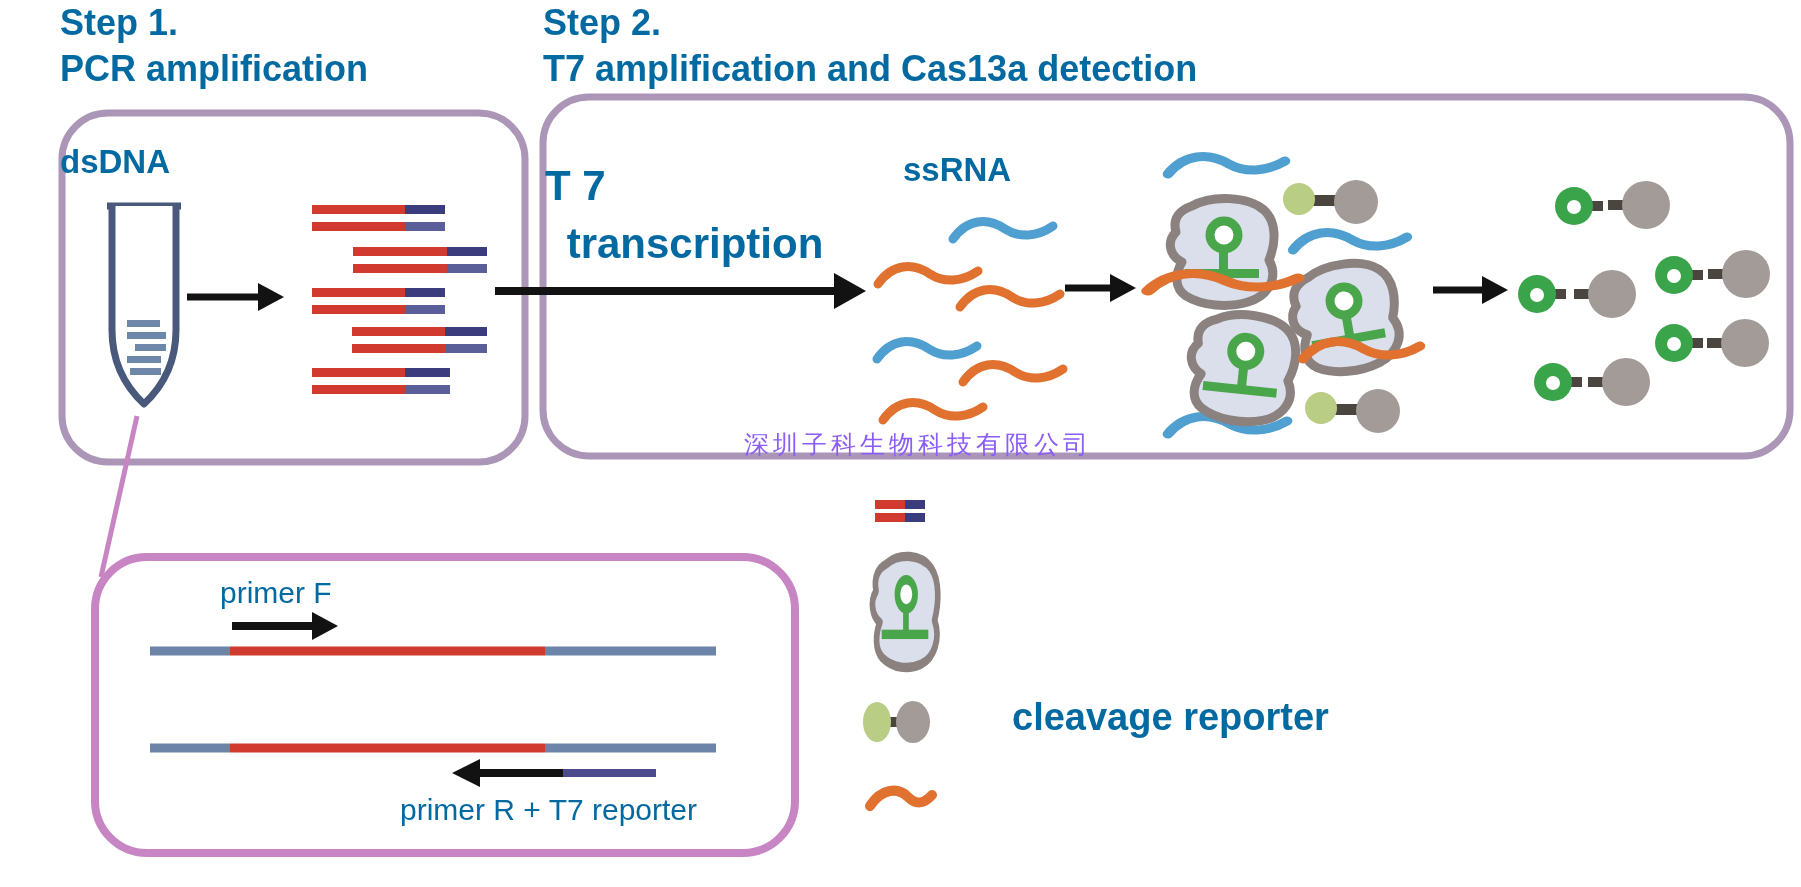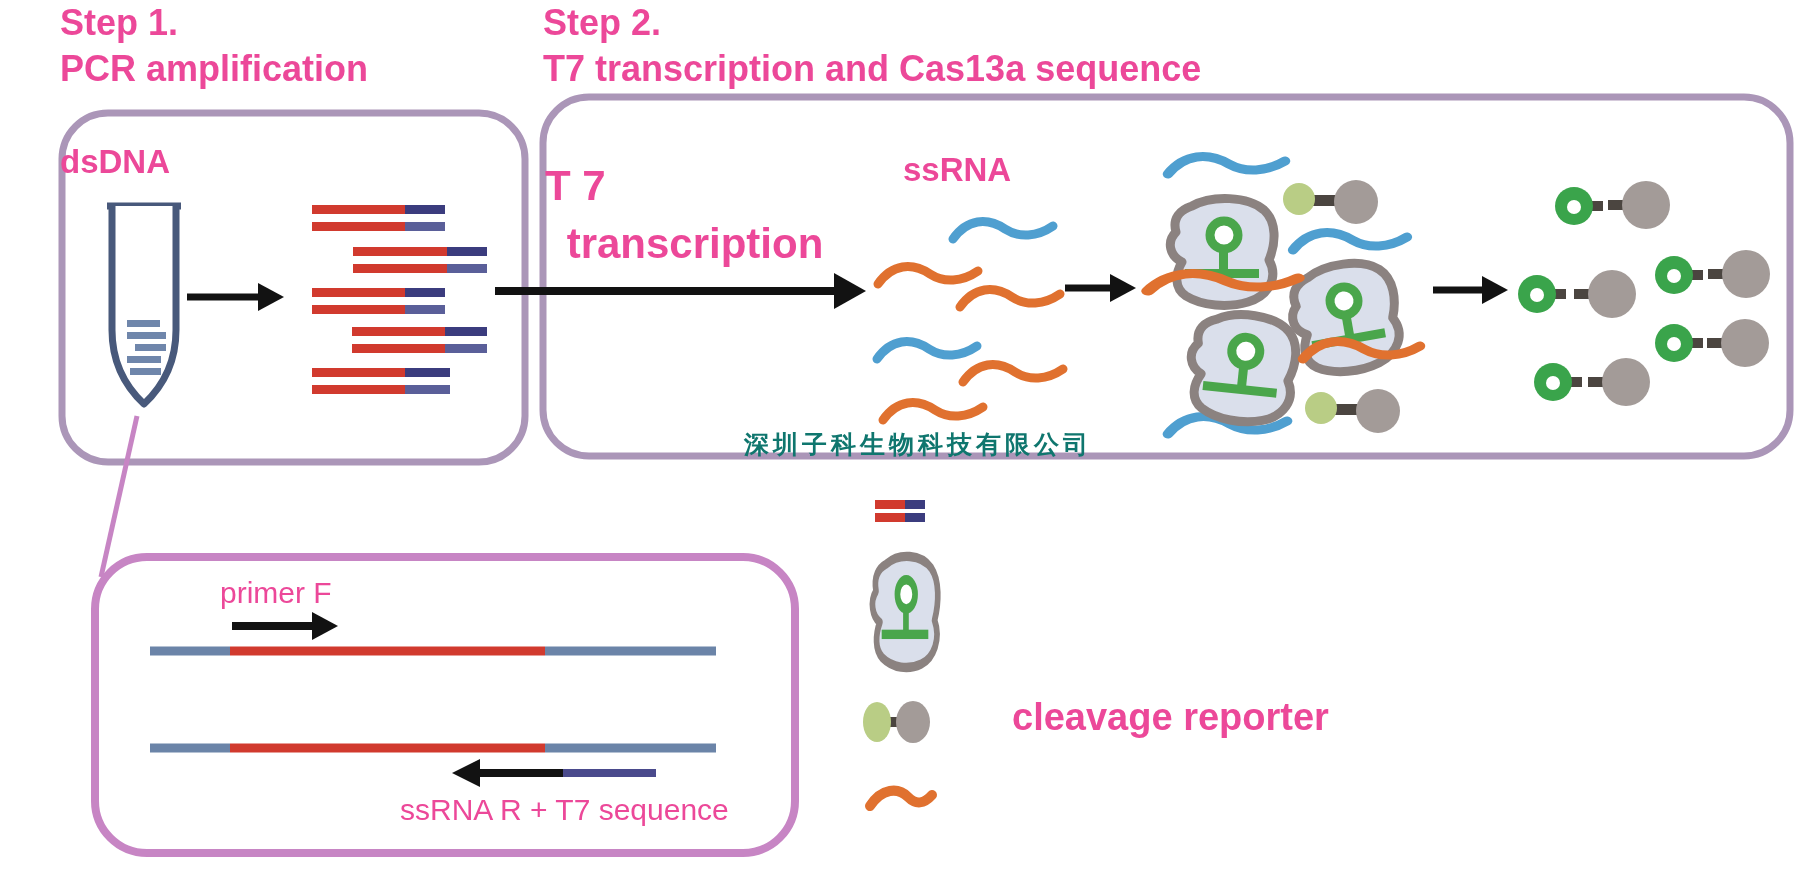--- a/index.html
+++ b/index.html
@@ -1,25 +1,25 @@
 <!DOCTYPE html>
 <html><head>
 <meta charset="utf-8">
 <style>
   html,body{margin:0;padding:0;background:#fff;}
   .canvas{position:relative;width:1801px;height:887px;background:#fff;overflow:hidden;
           font-family:"Liberation Sans",sans-serif;}
   .layer{position:absolute;left:0;top:0;}
-  .t{position:absolute;color:#ec4899;white-space:nowrap;line-height:1.08;}
+  .t{position:absolute;color:#0369a1;white-space:nowrap;line-height:1.08;}
   .title{font-size:36px;font-weight:bold;}
   .big{font-size:42px;font-weight:bold;}
   .lab{font-size:33px;font-weight:bold;}
   .leg{font-size:38px;font-weight:bold;}
   .pr{font-size:30px;font-weight:normal;}
-  .wm{font-size:25px;letter-spacing:4px;color:#0f766e;font-weight:bold;}
+  .wm{font-size:25px;letter-spacing:4px;color:#8b5cf6;font-weight:normal;}
   .pbox{fill:none;stroke:#ab96b8;stroke-width:7;}
   .zbox{fill:#ffffff;stroke:#c785c4;stroke-width:8;}
   .leader{stroke:#c785c4;stroke-width:5;}
   .arrL{stroke:#121212;stroke-width:7;}
   .arrB{stroke:#121212;stroke-width:8;}
   .arrH{fill:#121212;}
   .sqz{fill:none;stroke-width:9;stroke-linecap:round;}
   .sqb{stroke:#4f9fd0;}
   .sqo{stroke:#e0712f;}
 </style>
@@ -199,29 +199,29 @@
     <g>
       <line x1="563" y1="773" x2="656" y2="773" stroke="#4a4a8c" stroke-width="8"></line>
       <line class="arrB" x1="480" y1="773" x2="563" y2="773"></line>
       <polygon class="arrH" points="480,759 480,787 452,773"></polygon>
     </g>
   </svg>
 
   <div class="t title" style="left:60px;top:4px;">Step 1.</div>
   <div class="t title" style="left:60px;top:50px;">PCR amplification</div>
   <div class="t title" style="left:543px;top:4px;">Step 2.</div>
-  <div class="t title" style="left:543px;top:50px;">T7 transcription and Cas13a sequence</div>
+  <div class="t title" style="left:543px;top:50px;">T7 amplification and Cas13a detection</div>
 
   <div class="t lab" style="left:60px;top:144px;">dsDNA</div>
 
   <div class="t big" style="left:545px;top:163px;width:300px;text-align:left;">T 7</div>
   <div class="t big" style="left:545px;top:221px;width:300px;text-align:center;">transcription</div>
 
   <div class="t lab" style="left:903px;top:152px;">ssRNA</div>
 
   <div class="t wm" style="left:744px;top:431px;">深圳子科生物科技有限公司</div>
 
   <div class="t leg" style="left:1012px;top:697px;">cleavage reporter</div>
 
   <div class="t pr" style="left:220px;top:577px;">primer F</div>
-  <div class="t pr" style="left:400px;top:794px;">ssRNA R + T7 sequence</div>
+  <div class="t pr" style="left:400px;top:794px;">primer R + T7 reporter</div>
 
 </div>
 
 </body></html>

